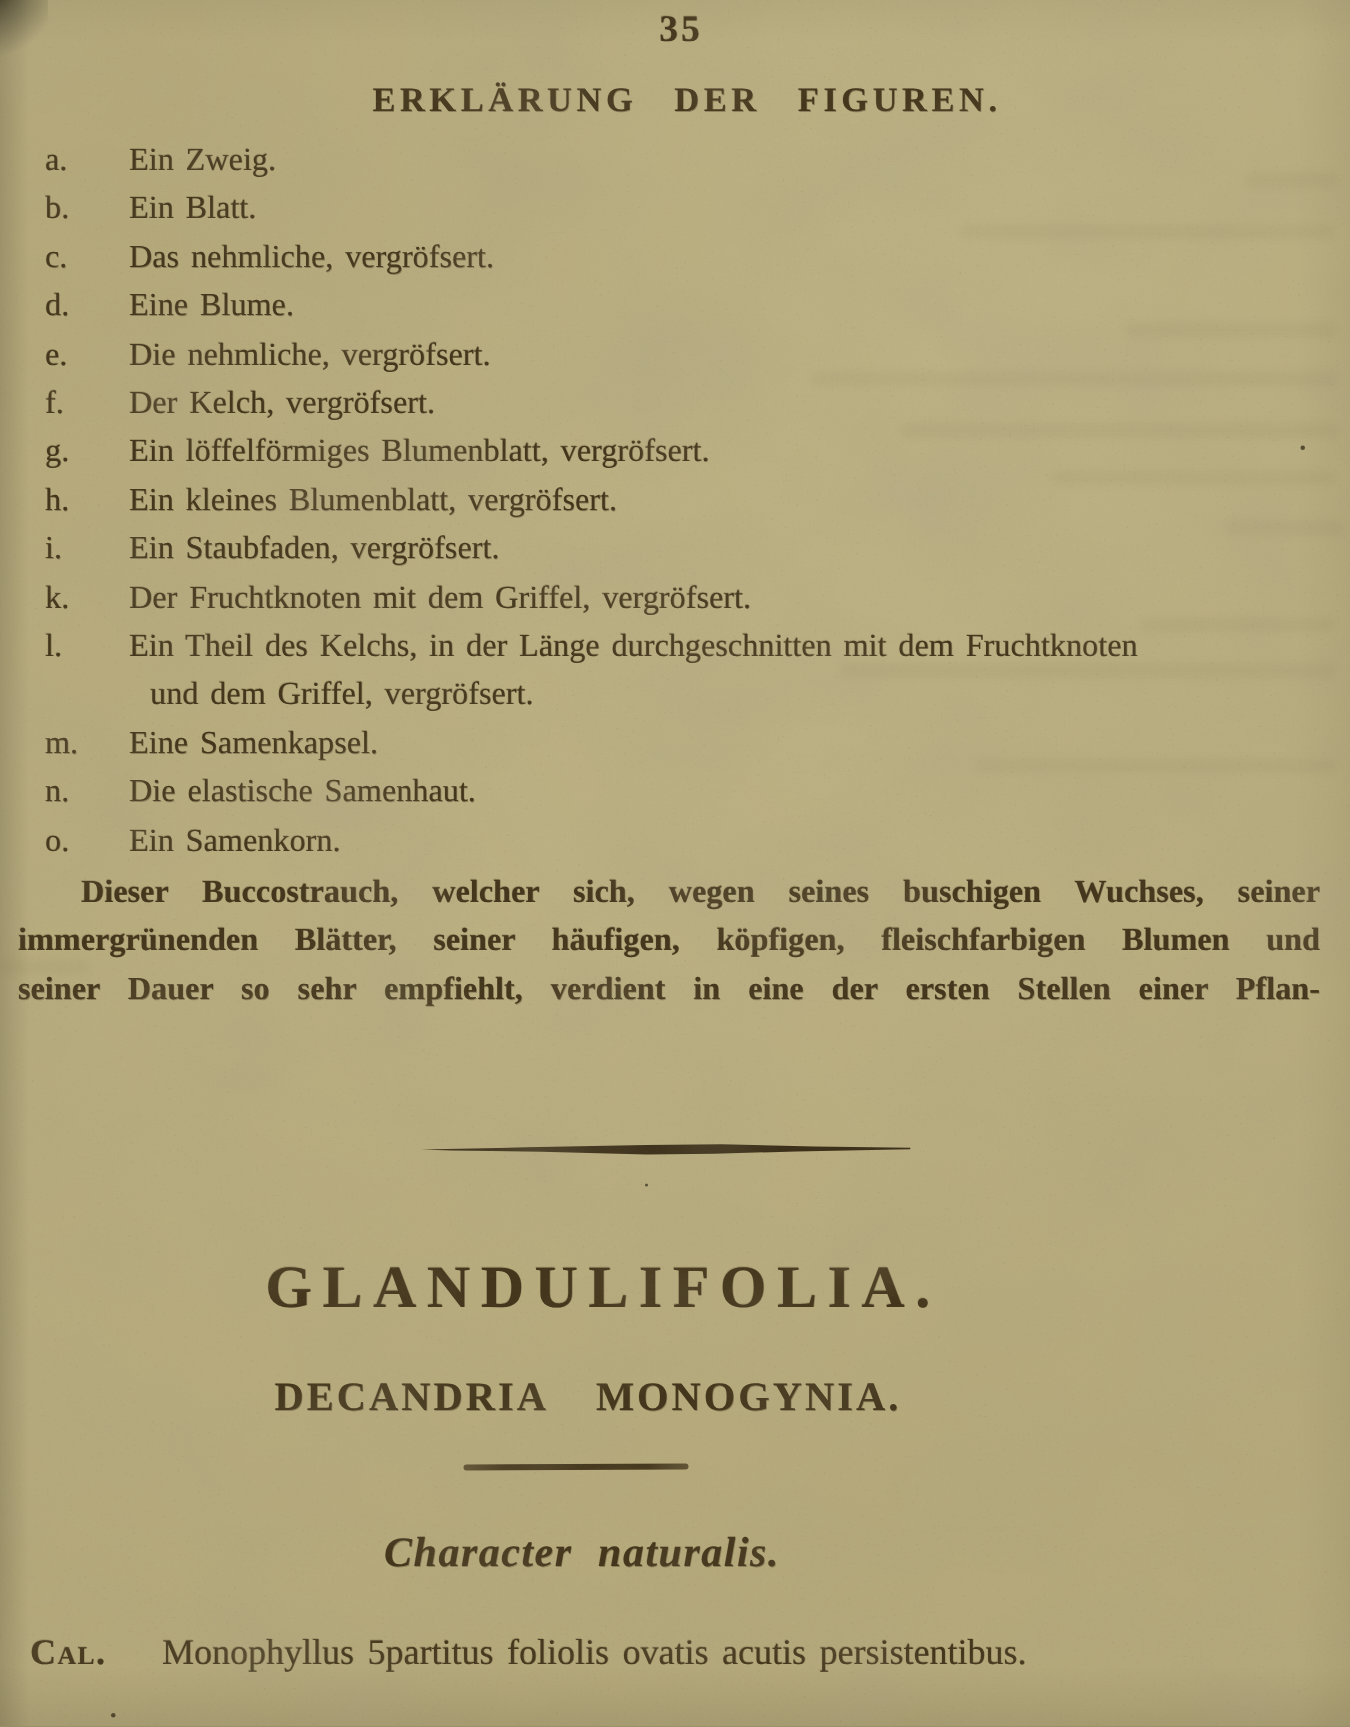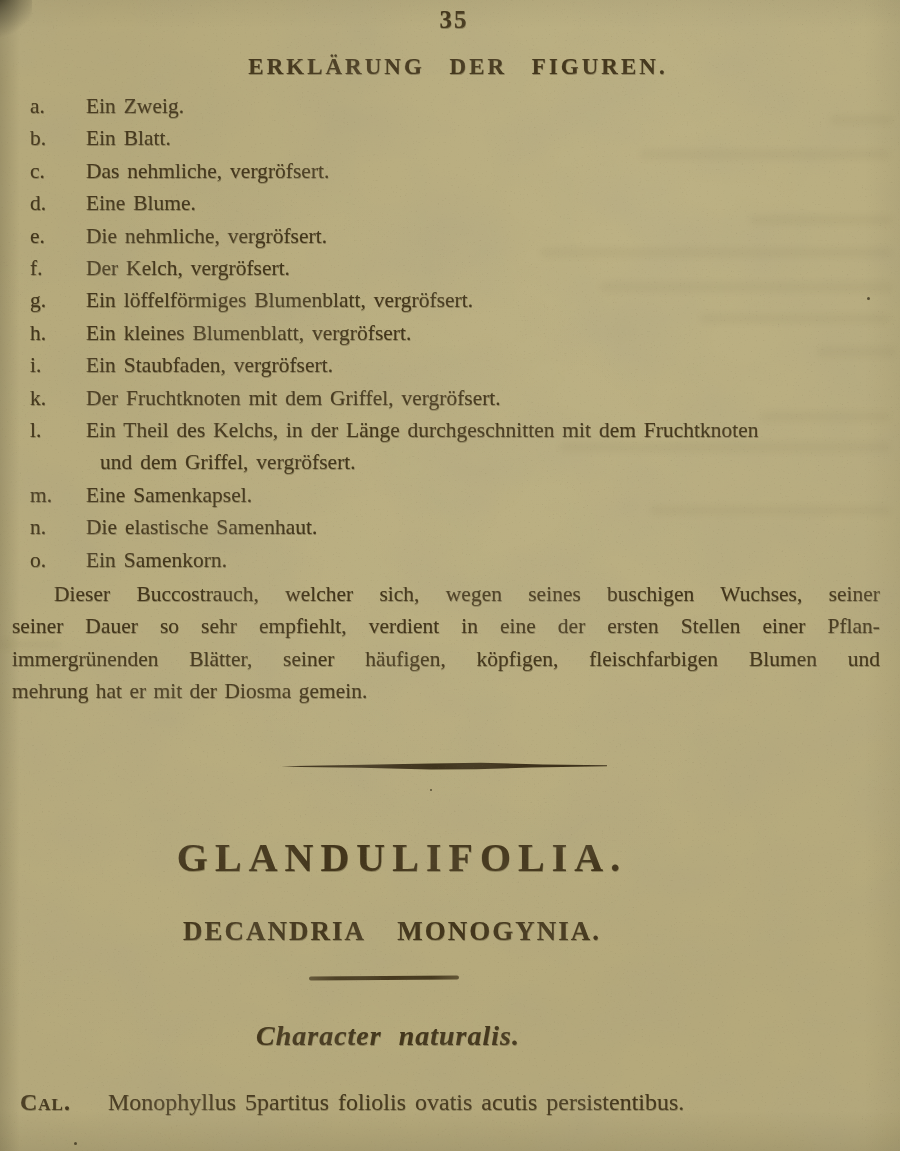--- a/index.html
+++ b/index.html
@@ -36,21 +36,21 @@
     transform:translateX(8px);font-size:23px;font-weight:700;letter-spacing:3px;word-spacing:16px;}
 
   .figure-list{position:absolute;top:90px;left:0;width:874px;padding-left:30px;
     font-size:21.5px;line-height:32.4px;}
   .figure-row{display:flex;align-items:baseline;}
   .fkey{flex:0 0 56px;}
   .ftext{flex:1;word-spacing:2.5px;}
   .ftext .l2{margin-left:14px;}
 
   .paragraph{position:absolute;top:578px;left:12px;width:868px;
-    font-size:21.5px;line-height:32.4px;word-spacing:2px;}
+    font-size:21.5px;line-height:32.4px;word-spacing:2px;font-weight:bold;}
   .pline.just{text-align:justify;text-align-last:justify;}
   .pline.indent{text-indent:42px;}
 
   .spindle{position:absolute;top:760px;left:281px;}
 
   .title{position:absolute;top:834px;left:0;width:900px;text-align:center;
     transform:translateX(-48px);font-size:40px;font-weight:700;letter-spacing:7px;}
   .subtitle{position:absolute;top:916px;left:0;width:900px;text-align:center;
     transform:translateX(-58px);font-size:27px;font-weight:700;letter-spacing:2px;word-spacing:24px;}
   .rule2{position:absolute;top:976px;left:309px;width:150px;height:4px;
@@ -175,23 +175,22 @@
       <div class="figure-row">
         <span class="fkey">o.</span>
         <div class="ftext">
           <div class="l1">Ein Samenkorn.</div>
         </div>
       </div>
     </div>
 
   <div class="paragraph txtfx" id="paragraph">
       <div class="pline indent just">Dieser Buccostrauch, welcher sich, wegen seines buschigen Wuchses, seiner</div>
+      <div class="pline just">immergrünenden Blätter, seiner häufigen, köpfigen, fleischfarbigen Blumen und</div>
       <div class="pline just">seiner Dauer so sehr empfiehlt, verdient in eine der ersten Stellen einer Pflan-</div>
-      <div class="pline just">immergrünenden Blätter, seiner häufigen, köpfigen, fleischfarbigen Blumen und</div>
-      <div class="pline">mehrung hat er mit der Diosma gemein.</div>
     </div>
 
   <svg class="spindle" width="326" height="12" viewBox="0 0 326 12">
     <polygon fill="#3c301a" points="0,6.3 70,4.9 150,3.4 200,2.8 262,4.4 326,5.2 326,6.2 250,7.6 195,9.2 150,9.6 80,7.8 20,7.0"></polygon>
   </svg>
 
   <div class="title txtfx">GLANDULIFOLIA.</div>
   <div class="subtitle txtfx">DECANDRIA MONOGYNIA.</div>
   <div class="rule2"></div>
   <div class="char-heading txtfx">Character naturalis.</div>

